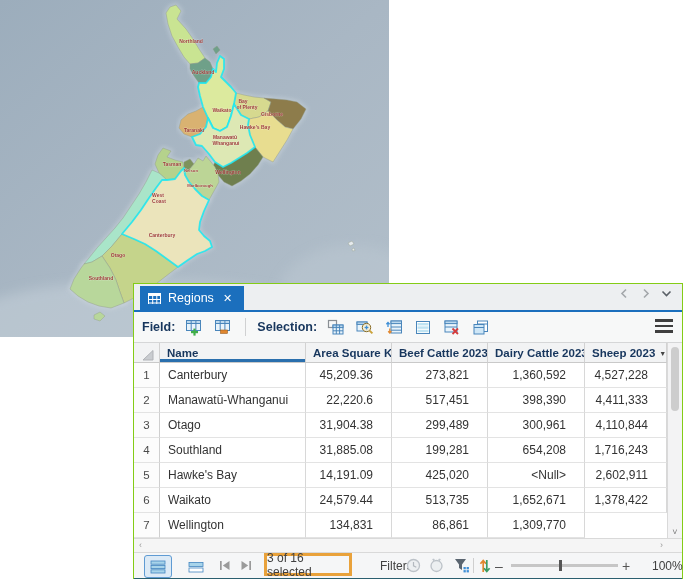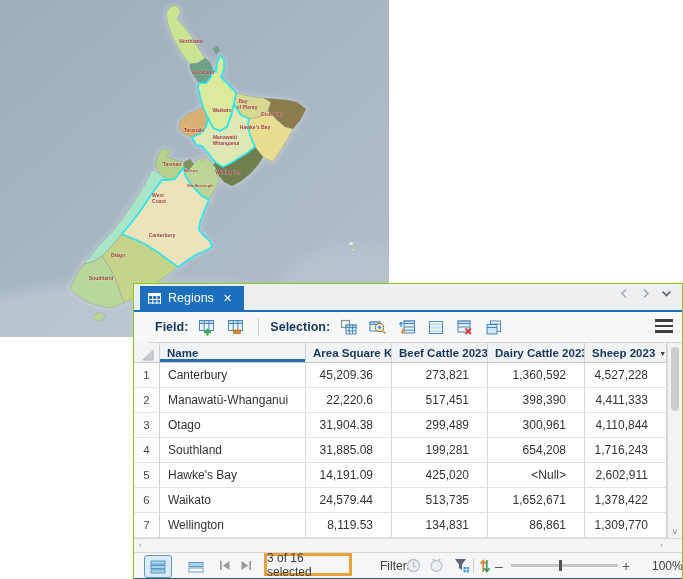--- a/index.html
+++ b/index.html
@@ -21,21 +21,21 @@
                display:flex;flex-direction:column;font-size:12px;color:#333;}
   .tab-strip{height:26px;background:#edeff1;position:relative;flex:none;}
   .tab{position:absolute;left:6px;top:2px;height:24px;background:#1b6fbd;color:#fff;
        display:flex;align-items:center;gap:7px;padding:0 10px 0 8px;cursor:default;}
   .tab-label{font-size:12.5px;}
   .tab-close{font-size:11px;color:#fff;line-height:1;padding:1px 2px;}
   .strip-nav{position:absolute;top:4px;display:flex;gap:10px;right:10px;align-items:center;}
   .chev{width:11px;height:11px;}
   .blue-bar{height:2px;background:#1b6fbd;flex:none;}
   .toolbar{height:30px;background:#f7f8f8;border-bottom:1px solid #d5d6d7;flex:none;
-           display:flex;align-items:center;gap:7px;padding-left:8px;position:relative;margin-left:13px;}
+           display:flex;align-items:center;gap:7px;padding-left:8px;position:relative;}
   .tb-label{font-weight:bold;color:#17365d;font-size:12.5px;margin-right:1px;}
   .tb-btn{width:22px;height:22px;display:flex;align-items:center;justify-content:center;}
   .tb-sep{width:1px;height:18px;background:#d0d1d2;margin:0 4px;}
   .hamburger{position:absolute;right:9px;top:7px;width:18px;}
   .hamburger div{height:2.6px;background:#3f3f3f;margin-bottom:3px;}
   
   .grid-wrap{height:195px;flex:none;position:relative;background:#fff;overflow:hidden;}
   .grid{position:absolute;left:0;top:0;display:grid;
         grid-template-columns:26px 146px 86px 96px 97px 82px;}
   .hc{height:20px;line-height:20px;background:#f2f3f4;border-right:1px solid #d2d2d2;
@@ -323,21 +323,20 @@
         <div class="cell val">&lt;Null&gt;</div>
         <div class="cell val">2,602,911</div>
         <div class="cell num row-sel row-band">6</div>
         <div class="cell namec row-sel row-band">Waikato</div>
         <div class="cell val row-sel row-band">24,579.44</div>
         <div class="cell val row-sel row-band">513,735</div>
         <div class="cell val row-sel row-band">1,652,671</div>
         <div class="cell val row-sel row-band">1,378,422</div>
         <div class="cell num">7</div>
         <div class="cell namec">Wellington</div>
-        <div class="cell val">8,119.53</div>
         <div class="cell val">134,831</div>
         <div class="cell val">86,861</div>
         <div class="cell val">1,309,770</div>
       </div>
     <div class="vscroll">
       <div class="vthumb"></div>
       <div class="vchev">˅</div>
     </div>
   </div>
 

